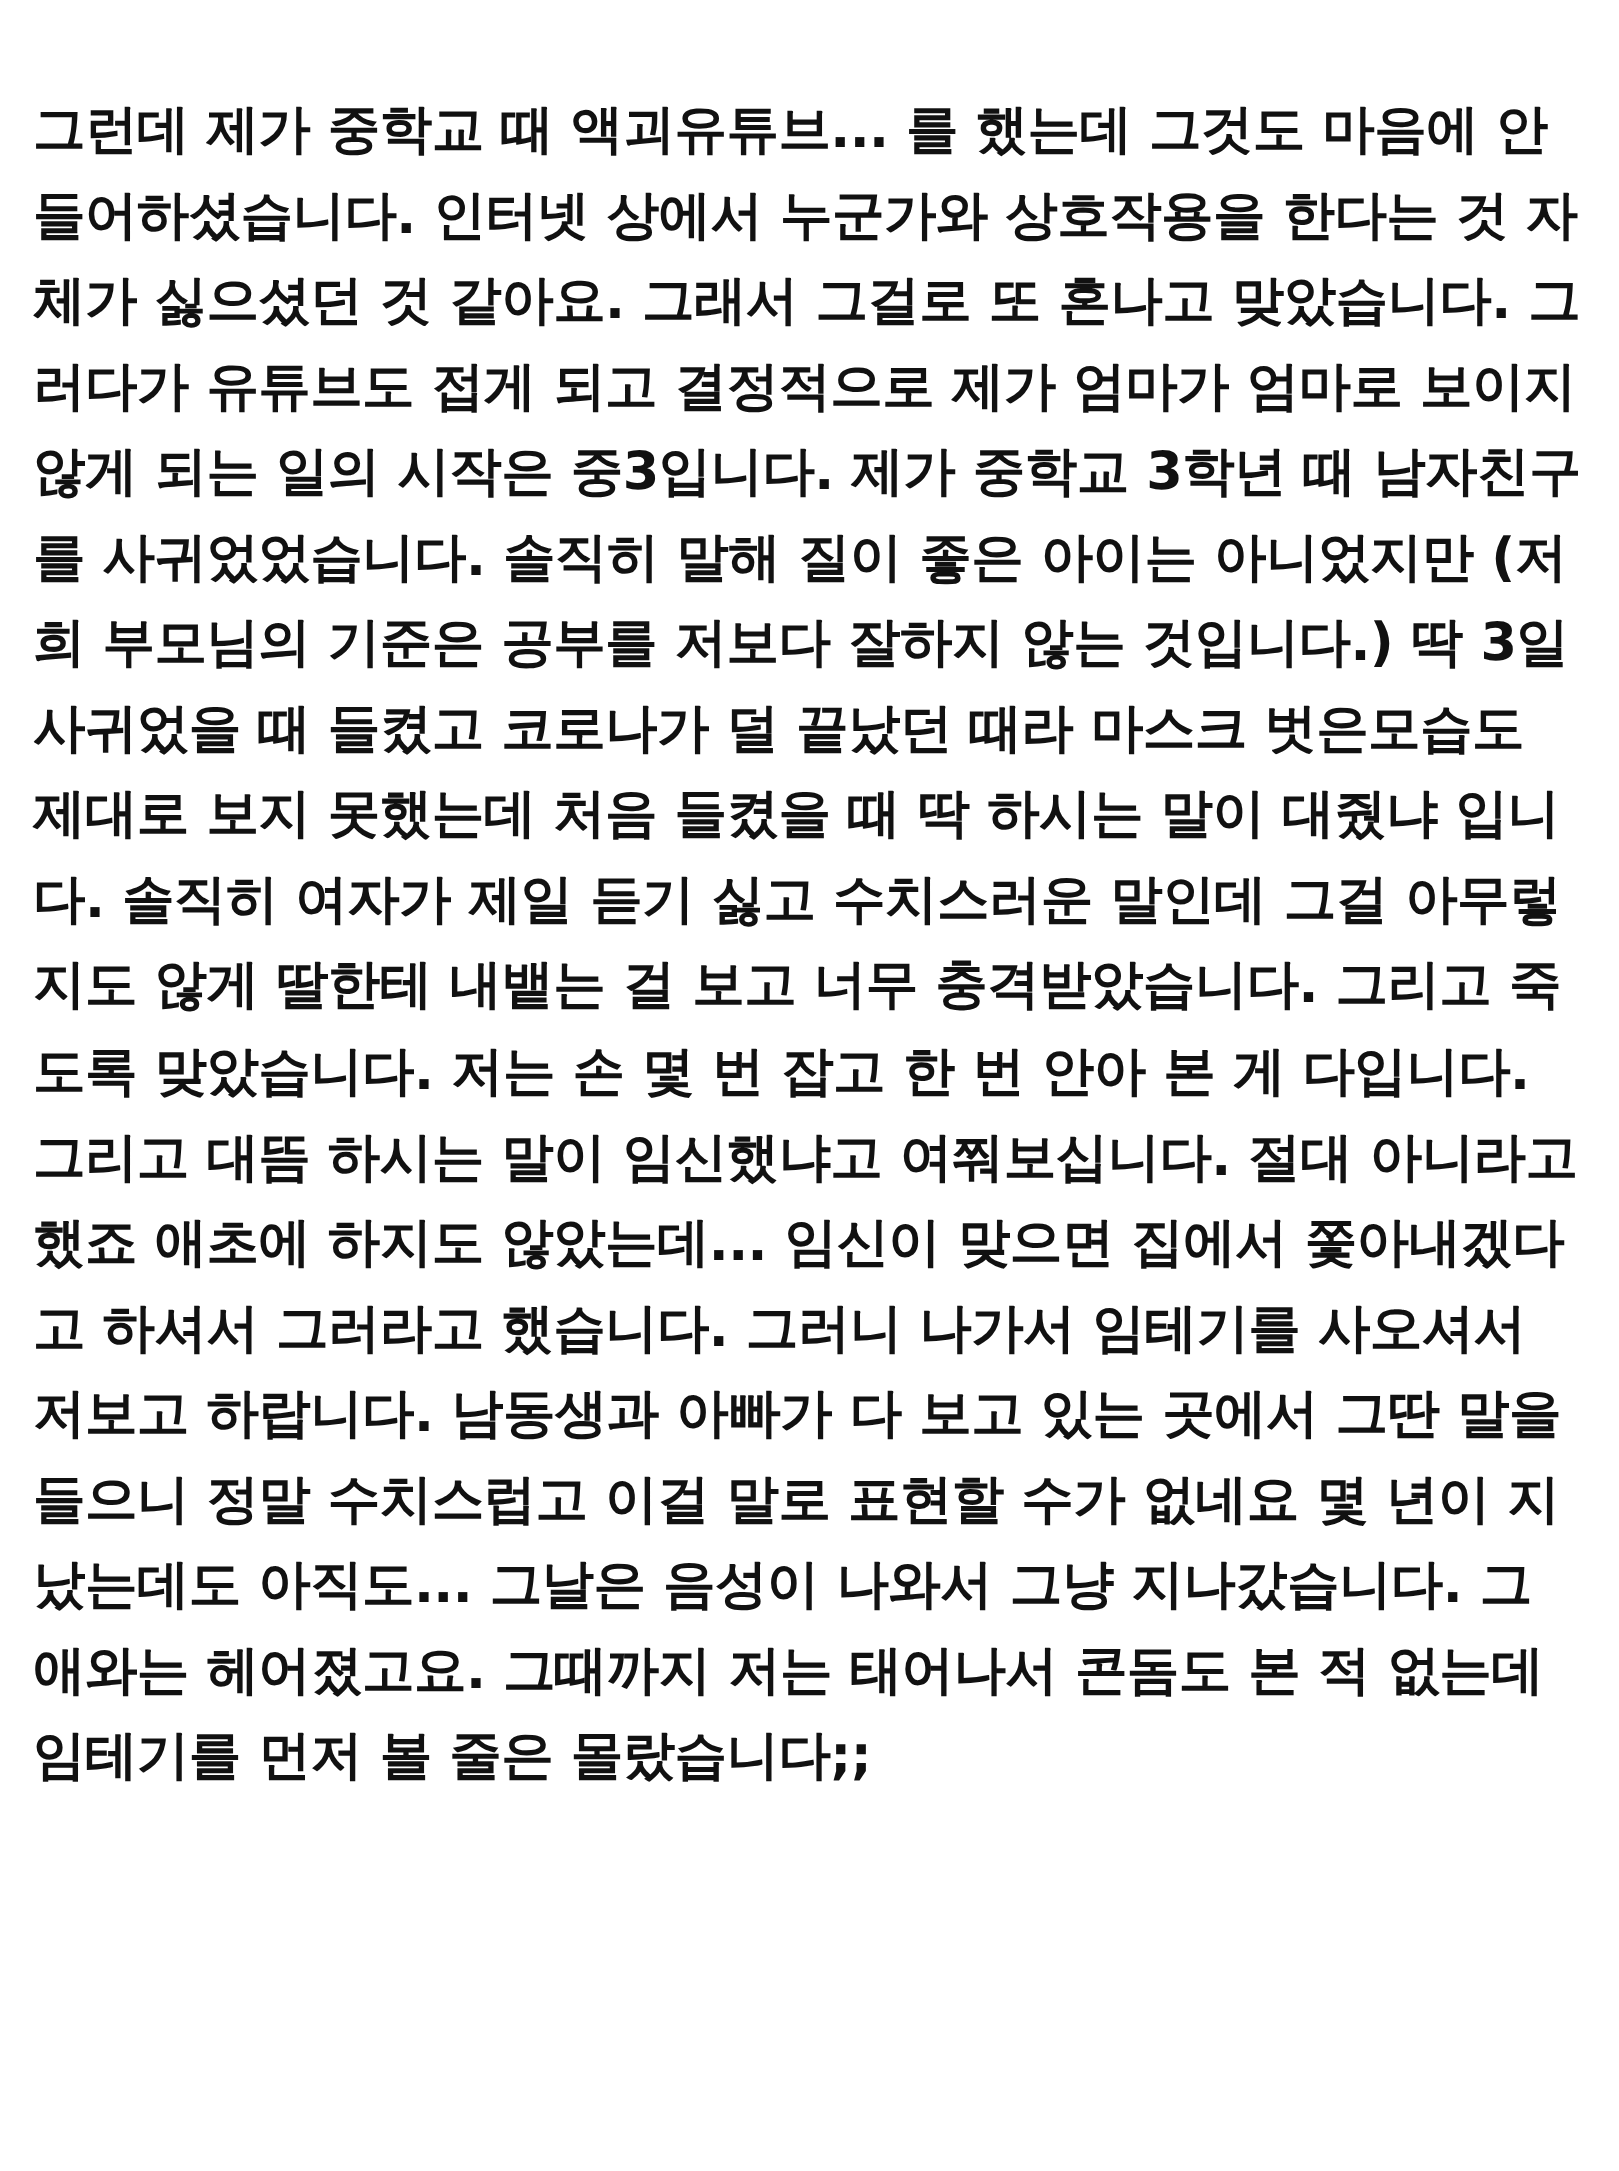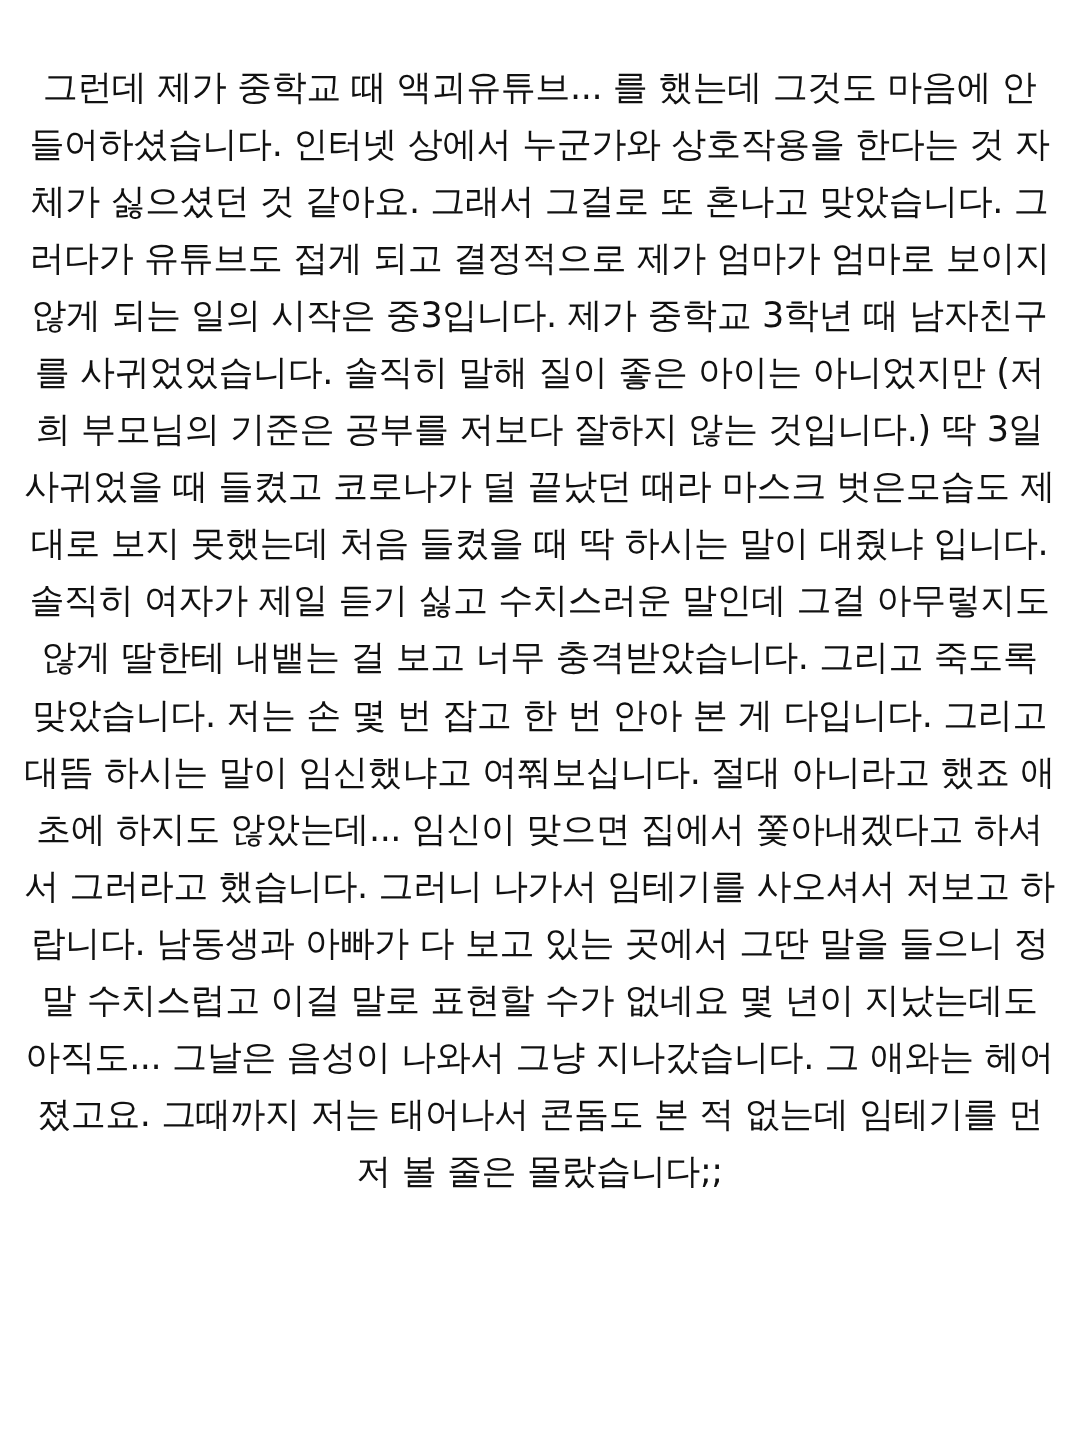--- a/index.html
+++ b/index.html
@@ -18,23 +18,23 @@
     min-height: 1447px;
     box-sizing: border-box;
     padding: 24px 22px 16px 22px;
     background: #ffffff;
   }
   .body-text {
     font-size: 35px;
     line-height: 1.63;
     letter-spacing: -0.4px;
     word-break: break-word;
-    text-align: center;
+    text-align: left;
     color: #111111;
-    font-weight: 400;
+    font-weight: 700;
     white-space: pre-wrap;
   }
 </style>
 </head>
 <body>
 
 <div class="page">
   <p class="body-text">그런데 제가 중학교 때 액괴유튜브... 를 했는데 그것도 마음에 안 들어하셨습니다. 인터넷 상에서 누군가와 상호작용을 한다는 것 자체가 싫으셨던 것 같아요. 그래서 그걸로 또 혼나고 맞았습니다. 그러다가 유튜브도 접게 되고 결정적으로 제가 엄마가 엄마로 보이지 않게 되는 일의 시작은 중3입니다. 제가 중학교 3학년 때 남자친구를 사귀었었습니다. 솔직히 말해 질이 좋은 아이는 아니었지만 (저희 부모님의 기준은 공부를 저보다 잘하지 않는 것입니다.) 딱 3일 사귀었을 때 들켰고 코로나가 덜 끝났던 때라 마스크 벗은모습도 제대로 보지 못했는데 처음 들켰을 때 딱 하시는 말이 대줬냐 입니다. 솔직히 여자가 제일 듣기 싫고 수치스러운 말인데 그걸 아무렇지도 않게 딸한테 내뱉는 걸 보고 너무 충격받았습니다. 그리고 죽도록 맞았습니다. 저는 손 몇 번 잡고 한 번 안아 본 게 다입니다. 그리고 대뜸 하시는 말이 임신했냐고 여쭤보십니다. 절대 아니라고 했죠 애초에 하지도 않았는데... 임신이 맞으면 집에서 쫓아내겠다고 하셔서 그러라고 했습니다. 그러니 나가서 임테기를 사오셔서 저보고 하랍니다. 남동생과 아빠가 다 보고 있는 곳에서 그딴 말을 들으니 정말 수치스럽고 이걸 말로 표현할 수가 없네요 몇 년이 지났는데도 아직도... 그날은 음성이 나와서 그냥 지나갔습니다. 그 애와는 헤어졌고요. 그때까지 저는 태어나서 콘돔도 본 적 없는데 임테기를 먼저 볼 줄은 몰랐습니다;;</p>
 </div>
 

